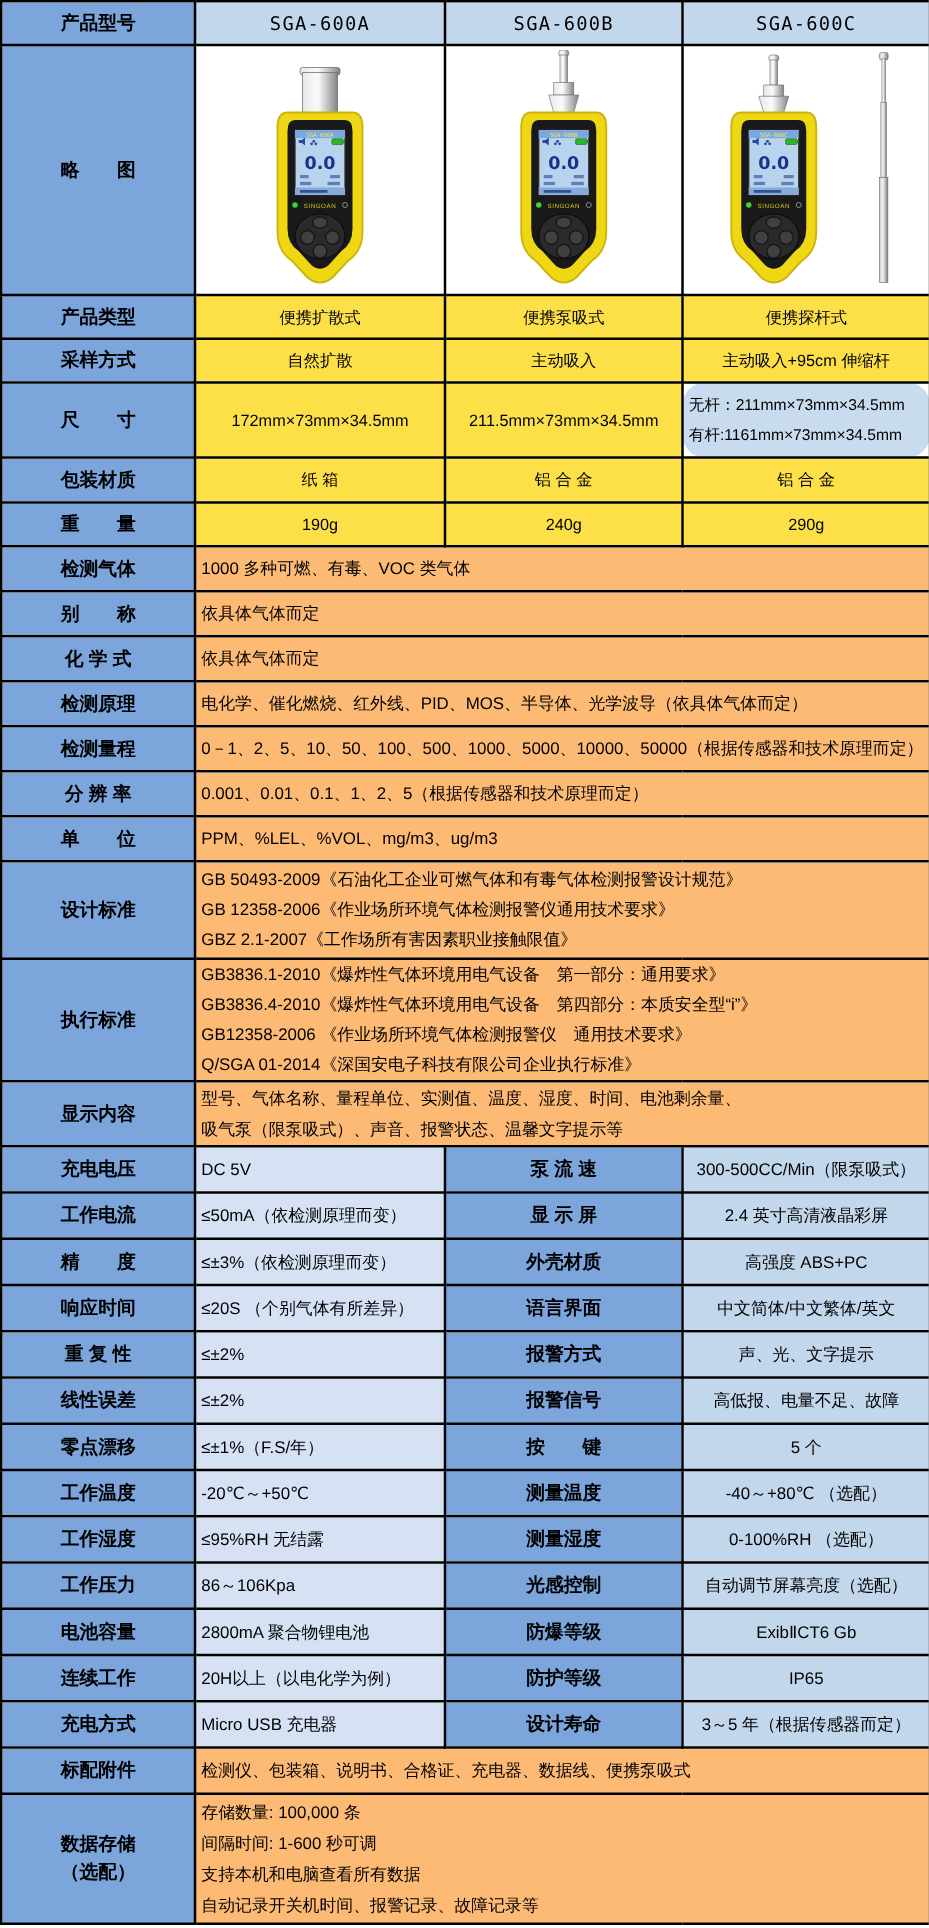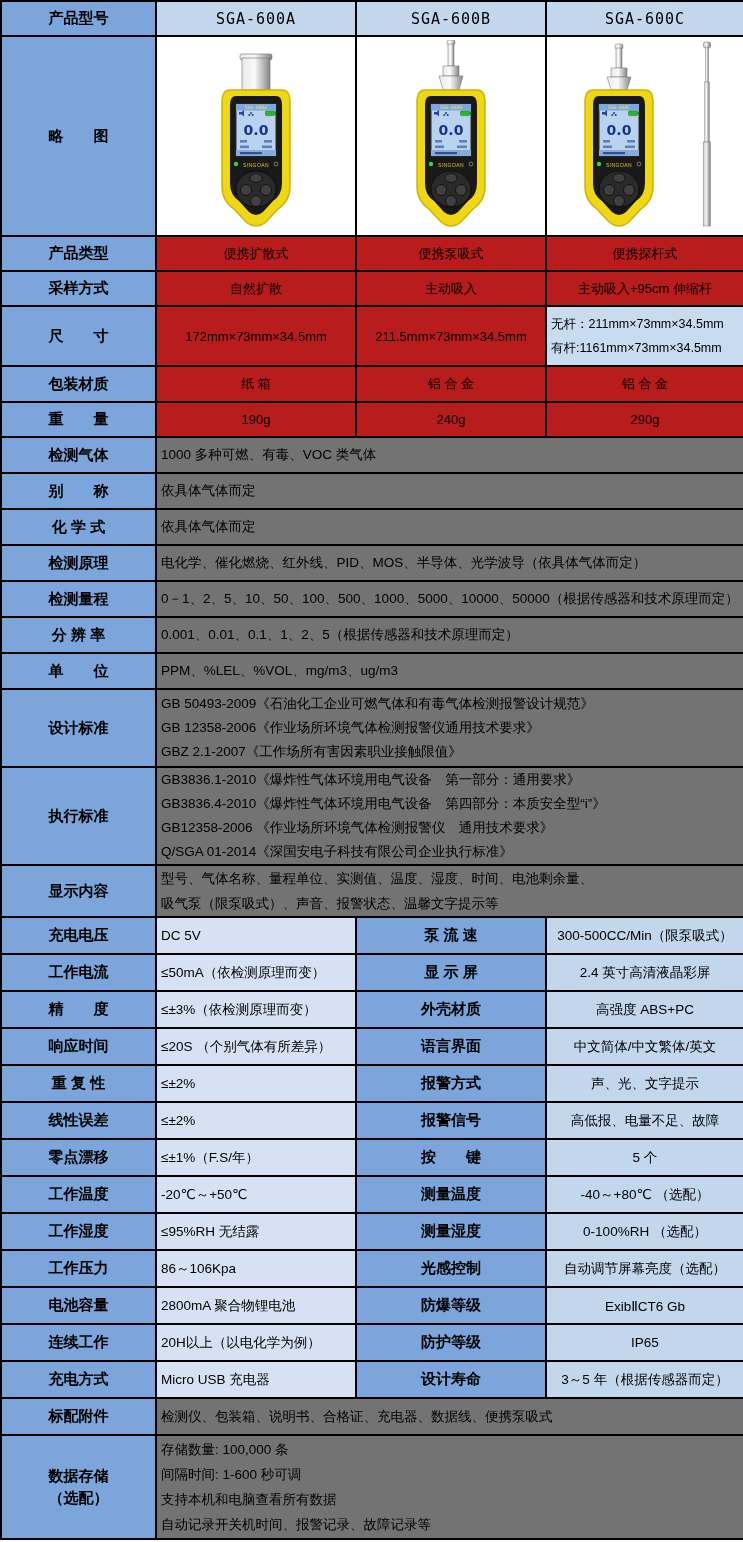--- a/index.html
+++ b/index.html
@@ -7,23 +7,23 @@
   table.spec{
     border-collapse:collapse;table-layout:fixed;width:743px;
     font-family:"Liberation Sans","DejaVu Sans",sans-serif;color:#000;
   }
   table.spec td{border:2px solid #000;padding:0 4px;overflow:hidden;vertical-align:middle;}
   
   td.lbl{background:#7ca6db;font-weight:bold;font-size:15px;text-align:center;padding:0 2px;}
   td.hdr{background:#c2d6ec;text-align:center;font-size:15px;letter-spacing:1px;
          font-family:"DejaVu Sans Mono","Liberation Mono",monospace;}
   td.img{background:#ffffff;text-align:center;vertical-align:middle;padding:0;}
-  td.vc{background:#b91c1c;text-align:center;font-size:13px;}
-  td.vsz{background:#c9dbef;text-align:left;font-size:12.5px;padding:2px 4px;line-height:24px;}
-  td.vl{background:#737373;text-align:left;font-size:13.5px;padding:2px 10px;}
+  td.vc{background:#fde047;text-align:center;font-size:13px;}
+  td.vsz{background:#c9dbef;text-align:left;font-size:12.5px;padding:2px 4px;line-height:24px;border-radius:18px;}
+  td.vl{background:#fdba74;text-align:left;font-size:13.5px;padding:2px 10px;}
   td.p1{background:#d6e2f4;text-align:left;font-size:13.5px;padding:2px 10px;margin-top:20px;}
   td.p2{background:#c2d6ec;text-align:center;font-size:13.5px;padding:2px 10px;}
   td.multi div{line-height:25px;}
   td.multi.std div{line-height:24px;}
   .lbl2{line-height:22px;}
   
   tr.h35{height:35px;} tr.h36{height:36px;border-radius:15px;} tr.h37{height:37px;}
   tr.h60{height:60px;} tr.h200{height:200px;border-radius:32px;}
   tr.h78{height:78px;} tr.h96{height:96px;} tr.h52{height:52px;} tr.h104{height:104px;}
   svg{display:block;margin:0 auto;}

